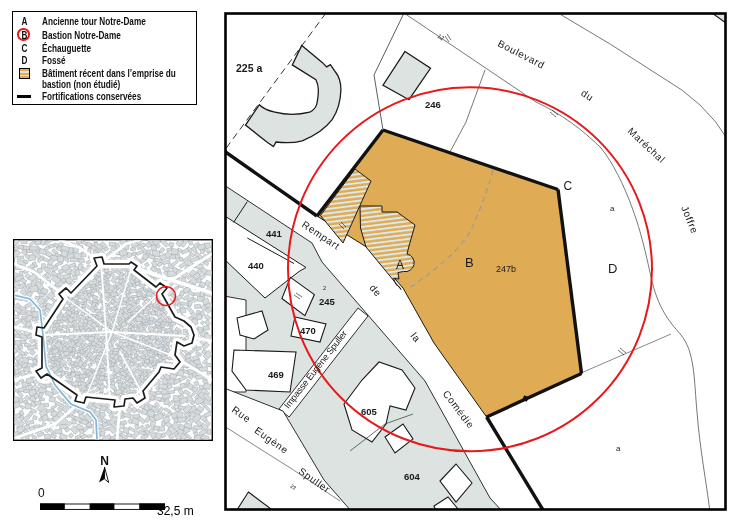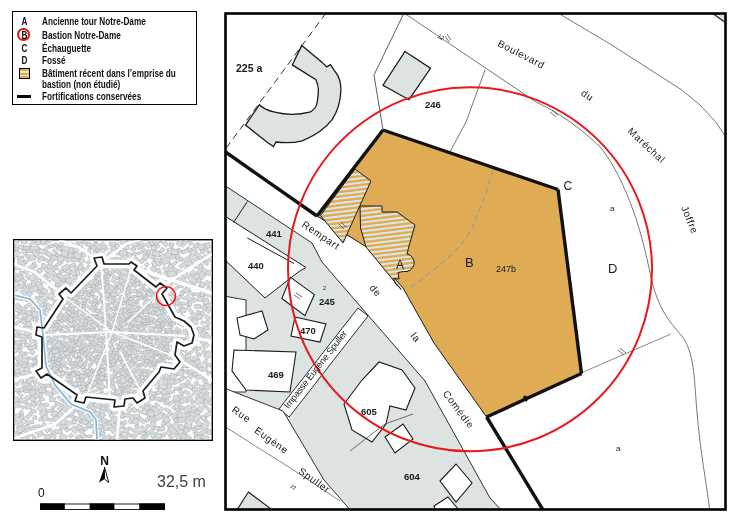--- a/index.html
+++ b/index.html
@@ -1570,21 +1570,21 @@
 
 <div style="position:absolute;left:96px;top:454px;width:17px;text-align:center;font-size:12px;font-weight:bold;color:#111;">N</div>
 
 <svg style="position:absolute;left:96px;top:465px;" width="18" height="20" viewBox="0 0 18 20">
 <path d="M8.5,2 L3,17.5 L8.5,14 Z" fill="#000"></path>
 <path d="M8.5,2 L12.7,17.5 L8.5,14 Z" fill="#fff" stroke="#000" stroke-width="0.9"></path>
 </svg>
 
 <div style="position:absolute;left:38px;top:486px;font-size:12px;color:#111;">0</div>
 
-<div style="position:absolute;left:157px;top:473px;font-size:16px;color:#404040;">32,5 m</div>
+<div style="position:absolute;left:157px;top:504px;font-size:12px;color:#000000;">32,5 m</div>
 
 <svg style="position:absolute;left:40px;top:503px;" width="126" height="8" viewBox="0 0 126 8">
 <rect x="0.5" y="1" width="124" height="5.4" fill="#fff" stroke="#000" stroke-width="0.9"></rect>
 <rect x="0" y="0.4" width="24.8" height="6.6" fill="#000"></rect>
 <rect x="49.6" y="0.4" width="24.8" height="6.6" fill="#000"></rect>
 <rect x="99.2" y="0.4" width="25.8" height="6.6" fill="#000"></rect>
 </svg>
 
 <svg style="position:absolute;left:224px;top:12px;" width="504" height="500" viewBox="224 12 504 500">
 <defs>

